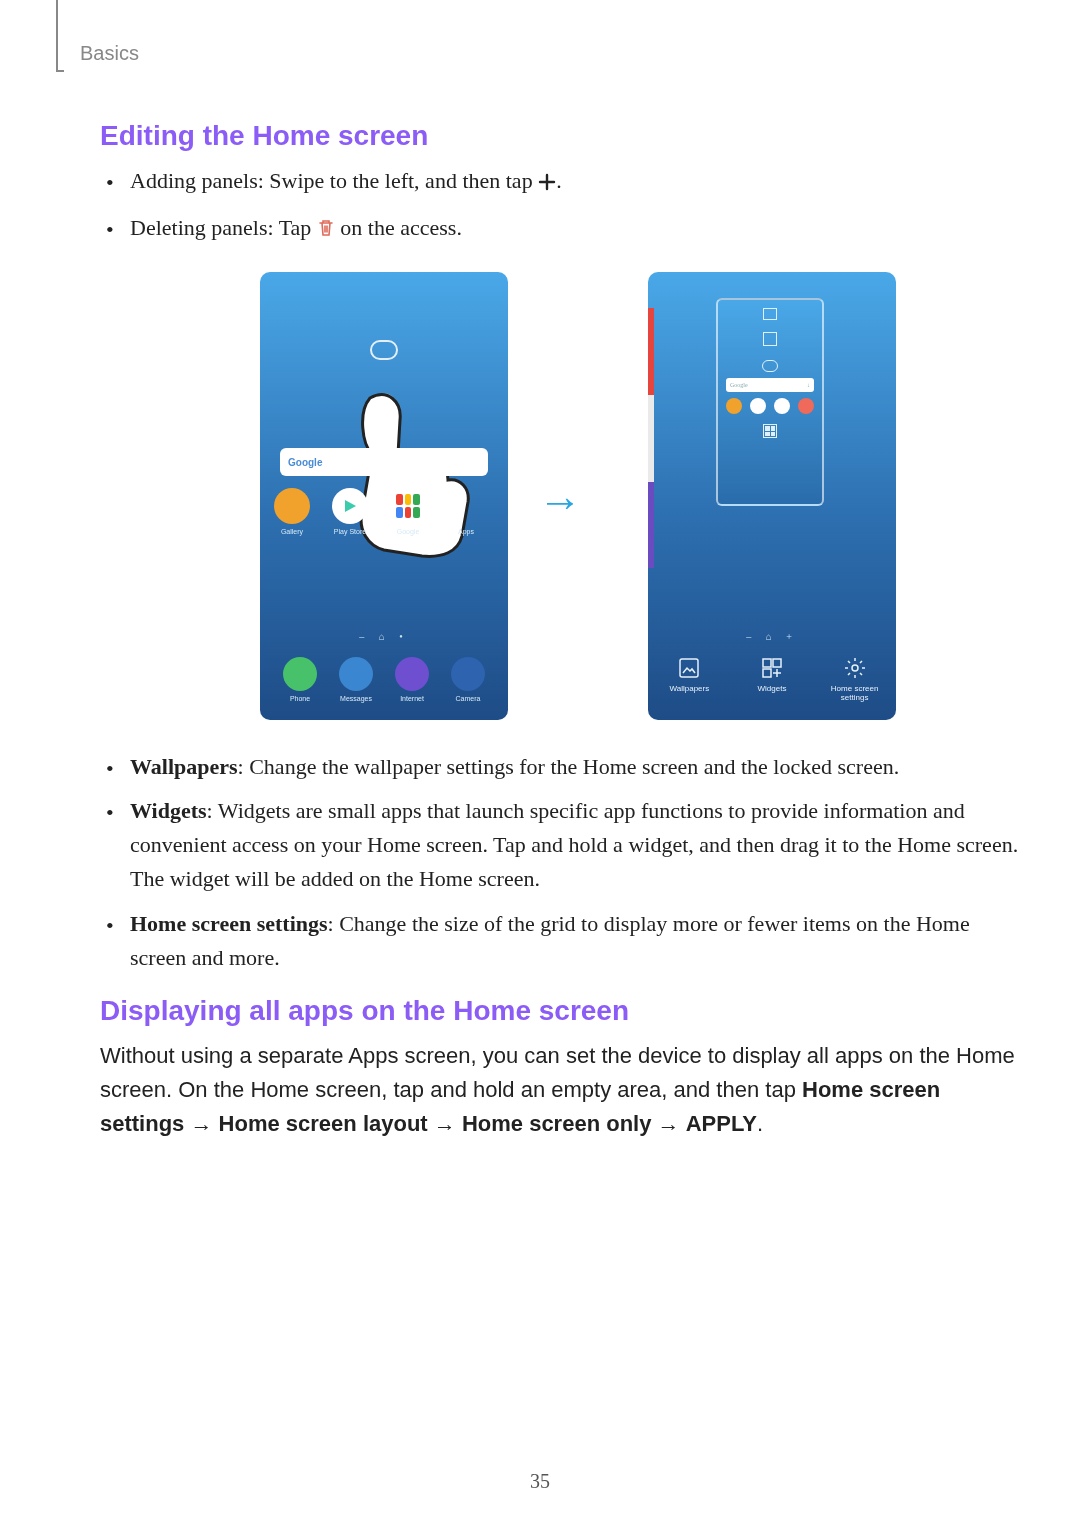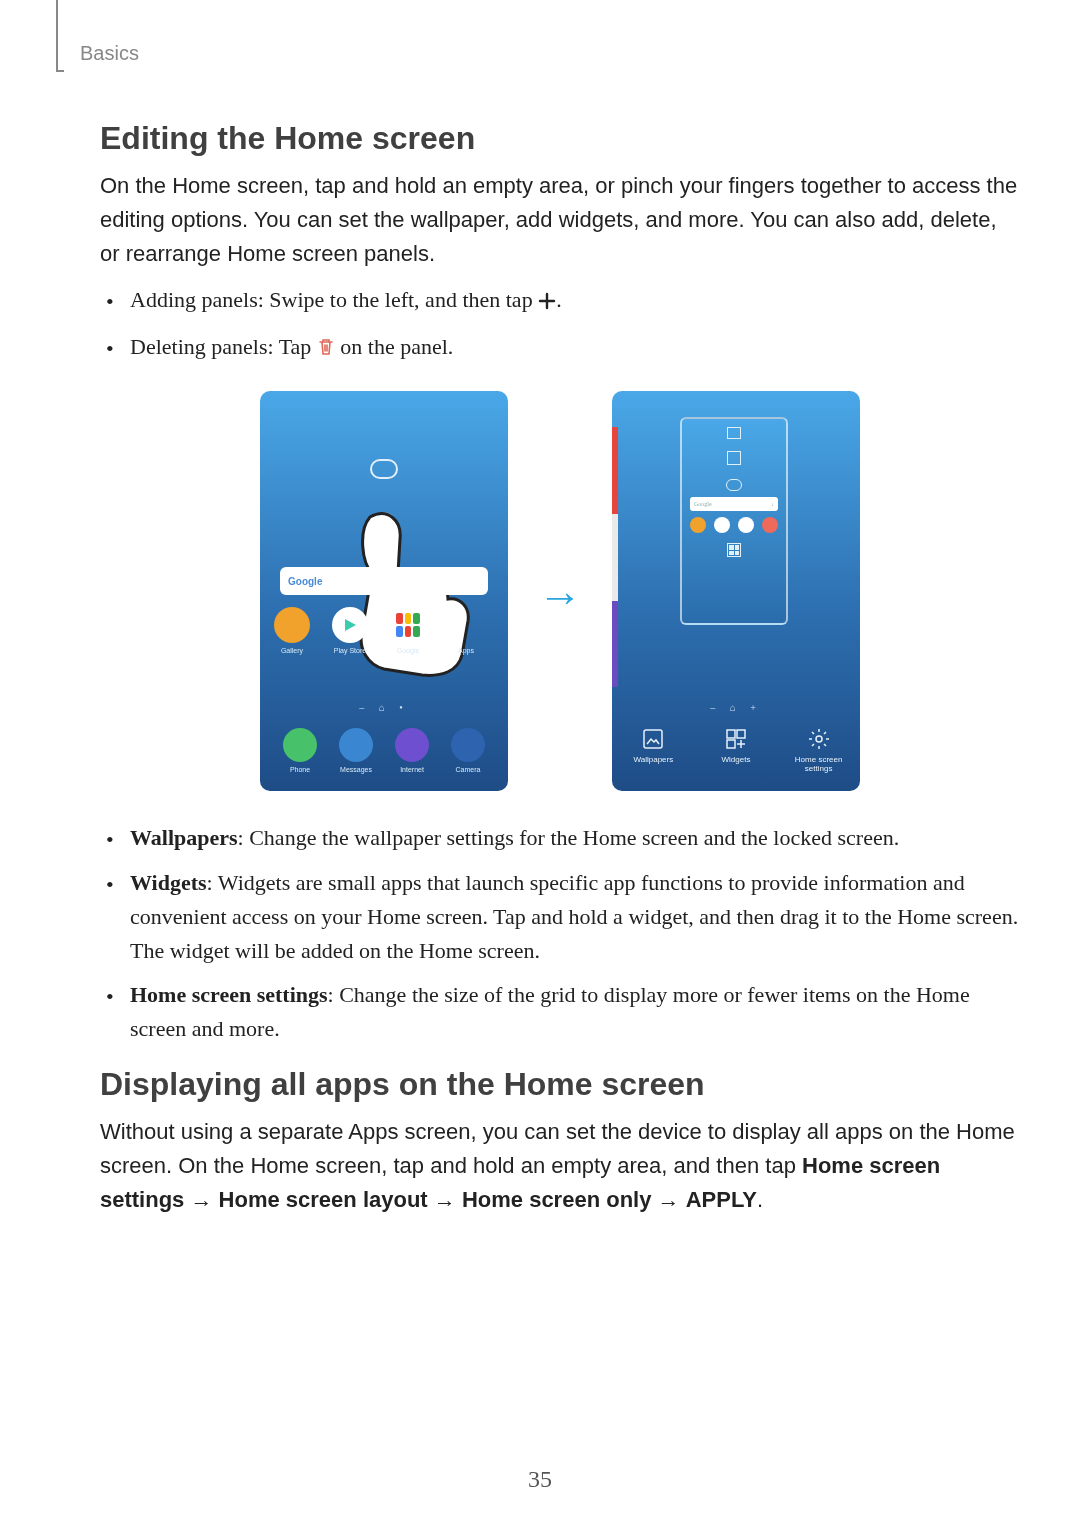--- a/index.html
+++ b/index.html
@@ -1,29 +1,29 @@
 <!DOCTYPE html>
 <html><head>
 <meta charset="utf-8">
 <style>
   * { box-sizing: border-box; margin: 0; padding: 0; }
   html, body { width: 1080px; height: 1527px; background: #fff; font-family: Georgia, 'Times New Roman', serif; color: #222; }
   .page { position: relative; width: 1080px; height: 1527px; padding: 40px 60px 60px 100px; }
   .header-rule { position: absolute; left: 56px; top: 0; height: 72px; border-left: 2px solid #888; border-bottom: 2px solid #888; width: 8px; }
   .breadcrumb { position: absolute; left: 80px; top: 42px; font-size: 20px; color: #888; font-family: "Segoe UI", Arial, sans-serif; }
   .content { margin-top: 80px; }
-  h2 { font-family: "Segoe UI", Arial, sans-serif; font-weight: 700; font-size: 32px; color: #404040; margin-top: 16px; margin-bottom: 12px; }
+  h2 { font-family: "Segoe UI", Arial, sans-serif; font-weight: 700; font-size: 28px; color: #8b5cf6; margin-top: 16px; margin-bottom: 12px; }
   p { font-size: 22px; line-height: 1.55; margin-bottom: 10px; font-family: "Segoe UI", "Helvetica Neue", Arial, sans-serif; font-weight: 400; }
   ul { list-style: none; padding-left: 30px; margin: 12px 0 20px 0; }
   li { font-size: 22px; line-height: 1.55; margin-bottom: 10px; position: relative; font-family: Liberation Serif, serif; }
   li::before { content: "•"; position: absolute; left: -24px; top: 2px; font-size: 22px; }
   .bold { font-weight: 700; }
   .inline-icon { display: inline-block; vertical-align: -3px; }
   .figure-row { display: flex; justify-content: center; align-items: center; gap: 30px; margin: 24px 0 30px 0; }
-  .phone { width: 248px; height: 400px; border-radius: 10px; background: linear-gradient(180deg, #4aa8e8 0%, #2d6fb0 55%, #1e4c86 100%); position: relative; overflow: hidden; }
+  .phone { width: 248px; height: 448px; border-radius: 10px; background: linear-gradient(180deg, #4aa8e8 0%, #2d6fb0 55%, #1e4c86 100%); position: relative; overflow: hidden; margin-left: 36px; }
   .arrow { color: #2aa7e0; font-size: 44px; font-weight: bold; }
   .ph-cloud { position: absolute; left: 50%; transform: translateX(-50%); top: 68px; width: 28px; height: 20px; border: 2px solid rgba(255,255,255,.85); border-radius: 12px; }
   .ph-dot { position: absolute; left: 50%; transform: translateX(-50%); top: 124px; width: 18px; height: 18px; border-radius: 50%; background: radial-gradient(circle at 35% 35%, #bfe8ff, #3aa0dd); box-shadow: 0 0 0 3px rgba(255,255,255,.4); }
   .hand { position: absolute; left: 90px; top: 118px; width: 150px; height: 170px; }
   .search-pill { position: absolute; left: 20px; right: 20px; top: 176px; height: 28px; background: #fff; border-radius: 6px; display:flex; align-items:center; padding:0 8px; font-size:10px; color:#9aa7b1; font-family: Arial, sans-serif; }
   .icon-row { position: absolute; left: 12px; top: 216px; display: flex; gap: 18px; }
   .app-ic { width: 40px; text-align:center; }
   .app-circle { width: 36px; height: 36px; border-radius: 50%; margin: 0 auto 4px; }
   .app-label { font-size: 7px; color: #d8eaf7; font-family: Arial, sans-serif; white-space: nowrap; }
   .pager { position: absolute; left: 50%; transform: translateX(-50%); bottom: 78px; font-size: 10px; color: #cfe5f5; letter-spacing: 6px; }
@@ -38,49 +38,48 @@
   .mini-cal { width:14px; height:14px; border:1.5px solid #dff0fb; margin: 12px auto 0; }
   .mini-cloud { width:16px; height:12px; border:1.5px solid #dff0fb; border-radius:8px; margin: 14px auto 0; }
   .mini-apps { width:14px; height:14px; border:1.5px solid #dff0fb; margin: 10px auto 0; display:grid; grid-template-columns:1fr 1fr; gap:1px; padding:1px; }
   .mini-apps span{ background:#dff0fb; }
   .left-strip { position:absolute; left:0; top:36px; width:6px; height:260px; display:flex; flex-direction:column; }
   .left-strip div { flex:1; }
   .ls1{background:#e5453c;} .ls2{background:#eaeaea;} .ls3{background:#6a4cc0;}
   .bottom-icons { position:absolute; left:0; right:0; bottom:18px; display:flex; justify-content:space-around; }
   .bic { width:56px; text-align:center; color:#e6f1fa; font-size:8px; font-family:Arial,sans-serif; }
   .bic svg { display:block; margin:0 auto 4px; }
-  .page-num { position:absolute; left:50%; transform:translateX(-50%); bottom:34px; font-size:24px; color:#555;margin-top:28px; }
+  .page-num { position:absolute; left:50%; transform:translateX(-50%); bottom:34px; font-size:20px; color:#555;margin-top:28px; }
 </style>
 </head>
 <body>
 
 <div class="page">
   <div class="header-rule"></div>
   <div class="breadcrumb">Basics</div>
 
   <div class="content">
     <h2>Editing the Home screen</h2>
-    <p>On the Home screen, tap and hold an empty area, or pinch your fingers together to access the editing options. You can set the wallpaper, add widgets, and more. You can also add, delete, or rearrange Home screen panels.</p>
 
     <ul>
       <li>
         <span>Adding panels: Swipe to the left, and then tap </span>
         <span class="inline-icon">
           <svg width="18" height="18" viewBox="0 0 18 18">
               <path d="M9 2v14M2 9h14" stroke="#222" stroke-width="2.4" stroke-linecap="round"></path>
             </svg>
         </span><span>.</span>
       </li>
       <li>
         <span>Deleting panels: Tap </span>
         <span class="inline-icon">
           <svg width="18" height="20" viewBox="0 0 18 20">
               <path d="M3 5h12M6 5V3h6v2M5 5l1 12h6l1-12M8 8v6M10 8v6" stroke="#e06a5a" stroke-width="1.6" fill="none" stroke-linecap="round"></path>
             </svg>
-        </span><span> on the panel.</span>
+        </span><span> on the access.</span>
       </li>
     </ul>
 
     <div class="figure-row">
 
       <div class="phone">
         <div class="ph-cloud"></div>
         <div class="ph-dot"></div>
         <svg class="hand" viewBox="0 0 150 170">
           <path d="M20 8 C 38 -2 52 12 50 30 L48 64 C 60 58 72 62 76 74 C 88 70 98 78 98 90 C 110 88 120 98 118 112 L112 146 C 108 162 92 168 72 166 L34 160 C 18 156 8 140 12 122 L22 64 C 12 54 8 22 20 8 Z" fill="#fff" stroke="#222" stroke-width="3"></path>

